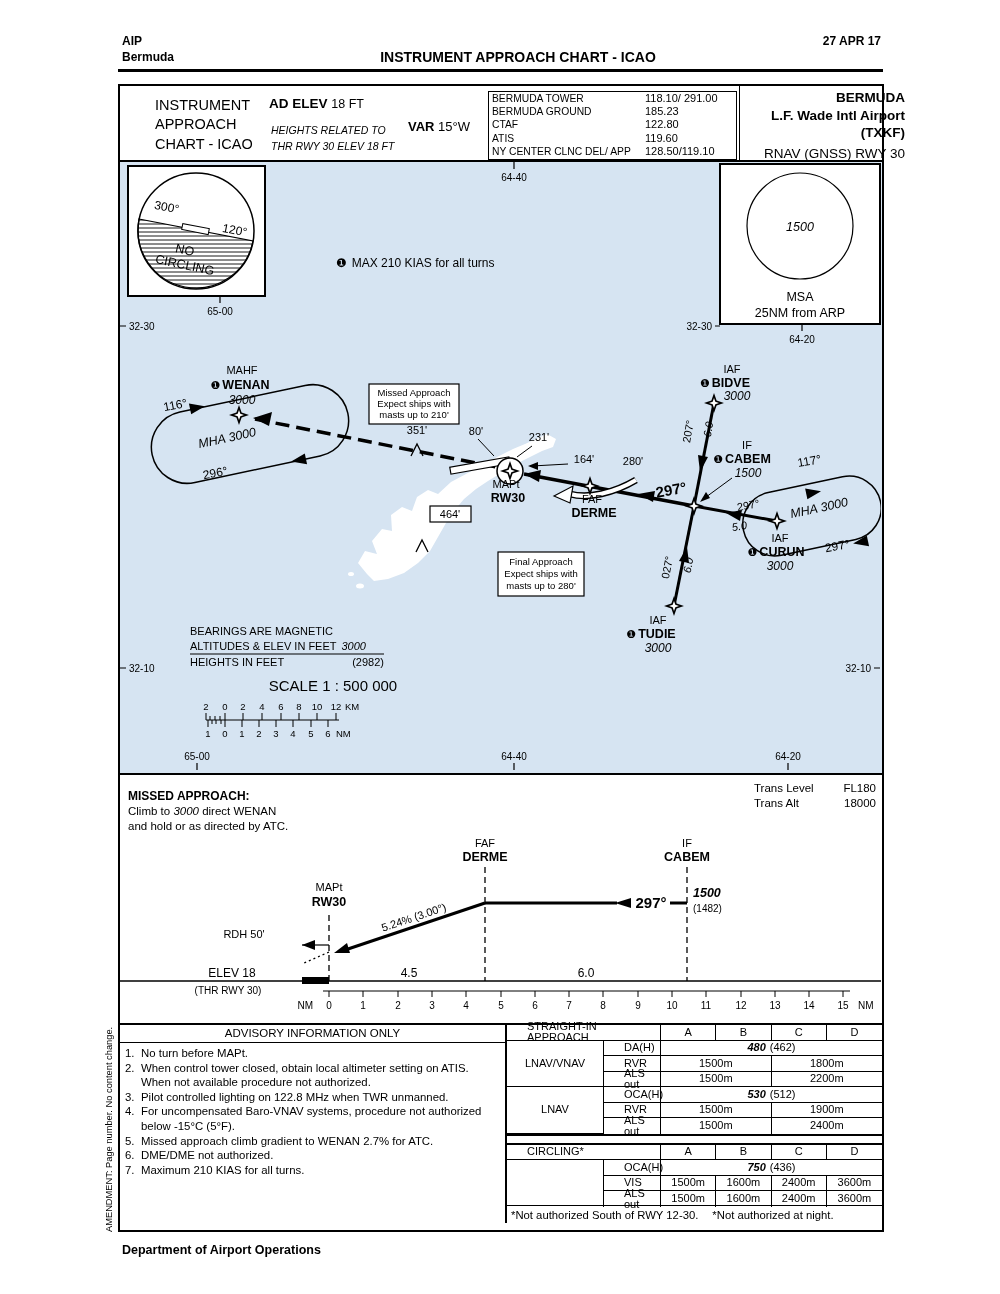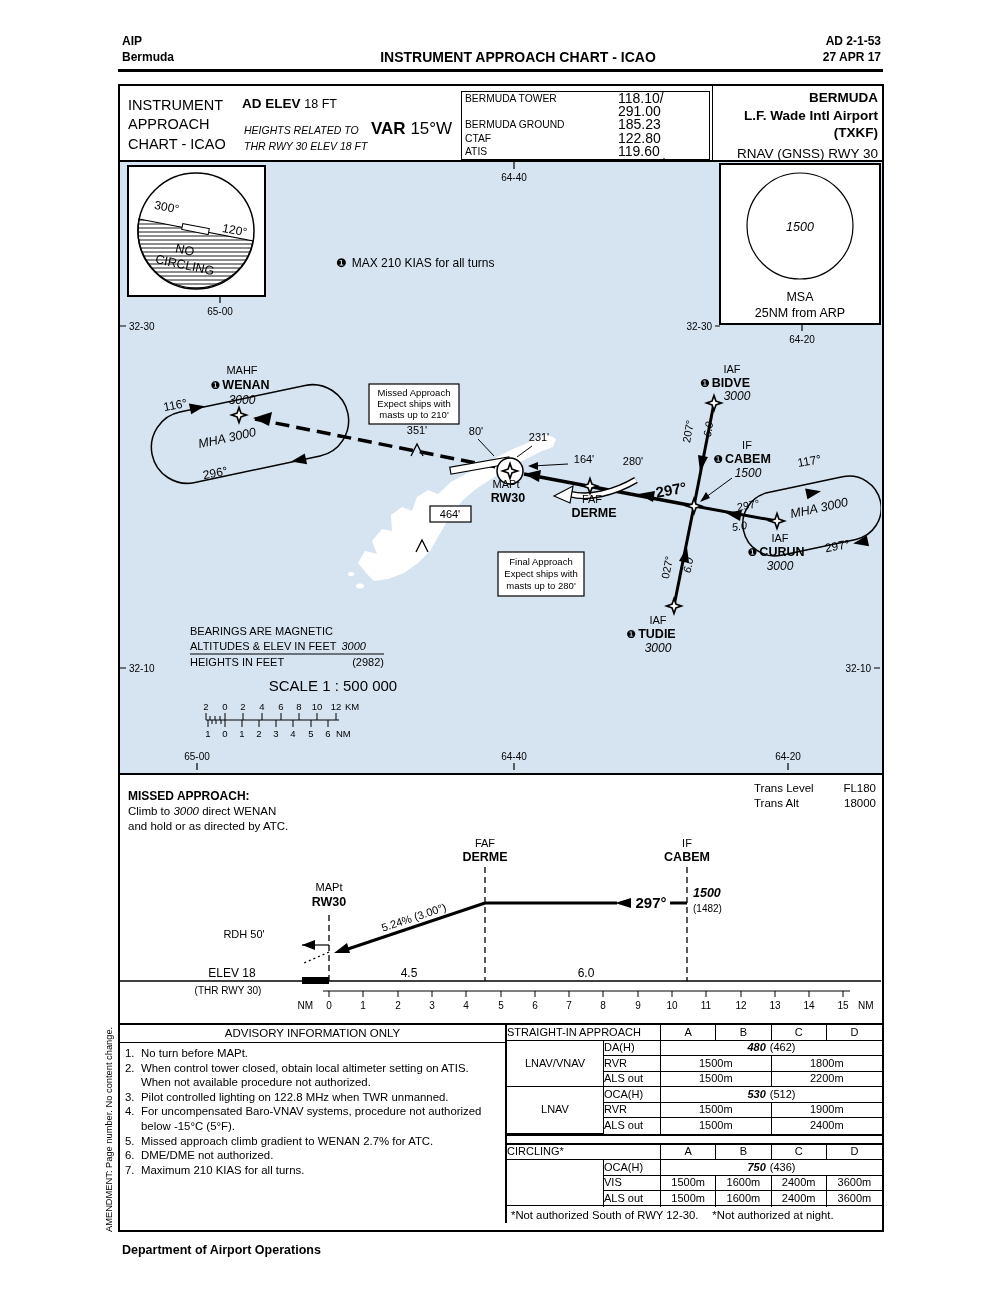--- a/index.html
+++ b/index.html
@@ -8,33 +8,33 @@
   .abs{position:absolute;}
   .b{font-weight:bold;}
   .i{font-style:italic;}
   
   .hdr{font-size:12px;font-weight:bold;line-height:1.35;}
   .hdr-title{font-size:14px;font-weight:bold;margin-left:18px;}
   .hdr-rule{left:118px;top:69px;width:765px;height:3px;background:#000;}
   
   .chart{left:118px;top:84px;width:766px;height:1148px;border:2.5px solid #000;box-sizing:border-box;}
   .sec{position:relative;box-sizing:border-box;width:100%;}
-  .sec-title{height:74px;}
+  .sec-title{height:74px;margin-left:27px;}
   .sec-plan{height:613px;border-top:2.5px solid #000;background:#d6e4f2;}
   .sec-prof{height:250px;border-top:2.5px solid #000;}
   .sec-min {height:200px;border-top:2.5px solid #000;display:flex;}
   
   .tb-chart{left:8px;top:10px;font-size:14.5px;line-height:1.33;}
   .tb-adelev{left:122px;top:10px;font-size:13.5px;}
   .tb-heights{left:124px;top:37px;font-size:10.5px;line-height:1.5;font-style:italic;}
-  .tb-var{left:251px;top:33px;font-size:17px;}
+  .tb-var{left:261px;top:33px;font-size:13px;}
   .freqbox{left:341px;top:5px;width:249px;height:69px;border:1.5px solid #000;box-sizing:border-box;font-size:10.3px;}
   .freqrow{display:flex;line-height:13.2px;padding:0 3px;}
   .freqrow .fn{flex:1;}
-  .freqrow .fv{width:88px;font-size:14px;}
+  .freqrow .fv{width:88px;font-size:11px;}
   .tb-right{left:592px;top:0;width:170px;height:77px;border-left:1.5px solid #000;text-align:right;padding:3px 4px 0 0;box-sizing:border-box;font-size:13.5px;line-height:1.3;}
   .tb-right .proc{font-weight:normal;font-size:13.5px;margin-top:3px;}
   
   svg{font-family:"Liberation Sans",sans-serif;}
   svg text{fill:#000;}
   .t9 {font-size:9.5px;}  .t10{font-size:10px;} .t11{font-size:11px;}
   .t12{font-size:12px;}   .t13{font-size:12.5px;} .t15{font-size:15px;}
   .tb{font-weight:bold;}  .ti{font-style:italic;}
   
   .ma-text{left:8px;top:6px;font-size:11.5px;line-height:15px;}
@@ -47,21 +47,21 @@
   .adv{width:387px;border-right:2px solid #000;box-sizing:border-box;}
   .adv-hd{height:17px;line-height:17px;text-align:center;font-size:11.5px;border-bottom:1.5px solid #000;}
   .adv-body{padding:3px 4px 0 5px;font-size:11.4px;line-height:14.6px;}
   .adv-note{display:flex;}
   .adv-num{width:16px;flex:none;}
   .adv-text{flex:1;}
   .min-r{flex:1;position:relative;font-size:11px;}
   .grid{display:grid;grid-template-columns:97px 57px 1fr 1fr 1fr 1fr;grid-auto-rows:15.5px;}
   .c{border-right:1px solid #000;border-bottom:1px solid #000;display:flex;align-items:center;justify-content:center;box-sizing:border-box;line-height:1;}
   .c.last{border-right:none;}
-  .c.left{justify-content:flex-start;padding-left:0;}
+  .c.left{justify-content:flex-start;padding-left:20px;}
   .hb{border-bottom:1.5px solid #000;}
   .si-wrap{border-bottom:2px solid #000;}
   .ci-wrap{margin-top:7px;border-top:2px solid #000;}
   .mainval{font-weight:bold;font-style:italic;margin-right:4px;}
   .footnote{position:absolute;left:0;right:0;bottom:0;height:17px;border-top:1.5px solid #000;display:flex;align-items:center;gap:14px;padding-left:4px;font-size:11.3px;}
   
   .footer-l{left:122px;top:1243px;font-size:12.5px;font-weight:bold;}
   .footer-r{left:0;top:1243px;width:881px;text-align:right;font-size:12.5px;font-weight:bold;}
   .amend{left:104px;top:1232px;transform:rotate(-90deg);transform-origin:0 0;font-size:9.3px;white-space:nowrap;}
 </style>
@@ -69,21 +69,20 @@
 <body>
 
 <div class="page">
 
   <div class="abs hdr" style="left:122px;top:33px;">
     <div>AIP</div>
     <div>Bermuda</div>
   </div>
   <div class="abs hdr-title" style="left:0;top:49px;width:1000px;text-align:center;">INSTRUMENT APPROACH CHART - ICAO</div>
   <div class="abs hdr" style="left:0;top:33px;width:881px;text-align:right;">
-    <div>AD 2-1-53</div>
     <div>27 APR 17</div>
   </div>
   <div class="abs hdr-rule"></div>
 
   <div class="abs chart">
 
     <div class="sec sec-title">
       <div class="abs tb-chart">
         <div>INSTRUMENT</div>
         <div>APPROACH</div>

